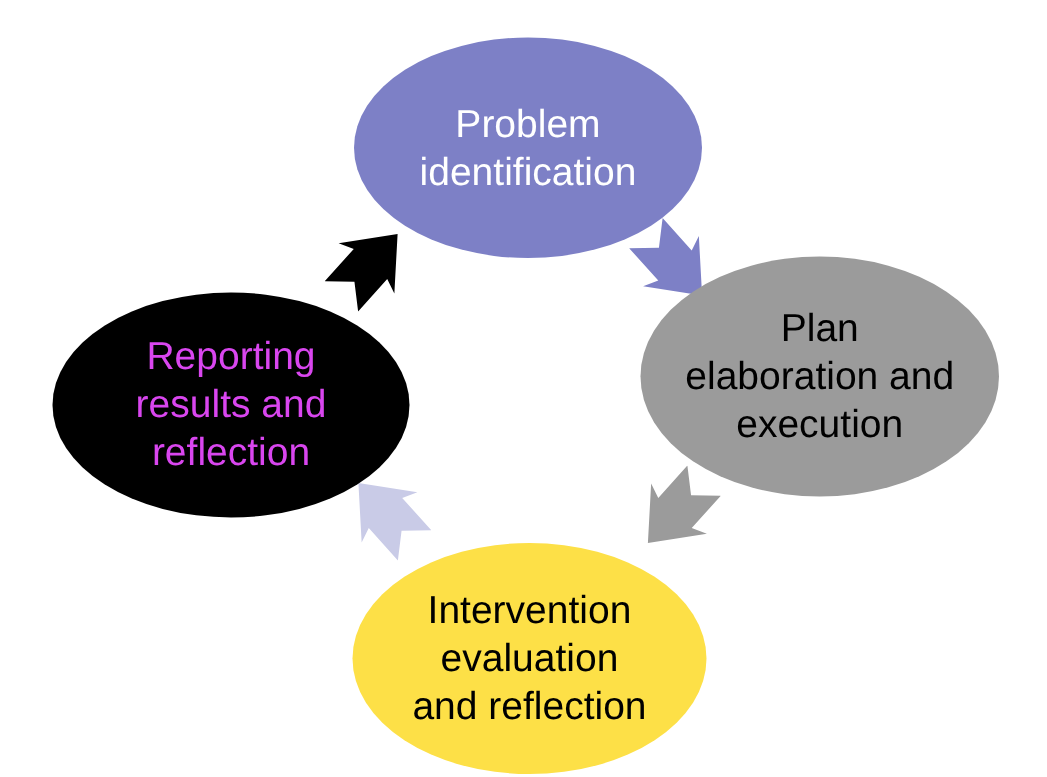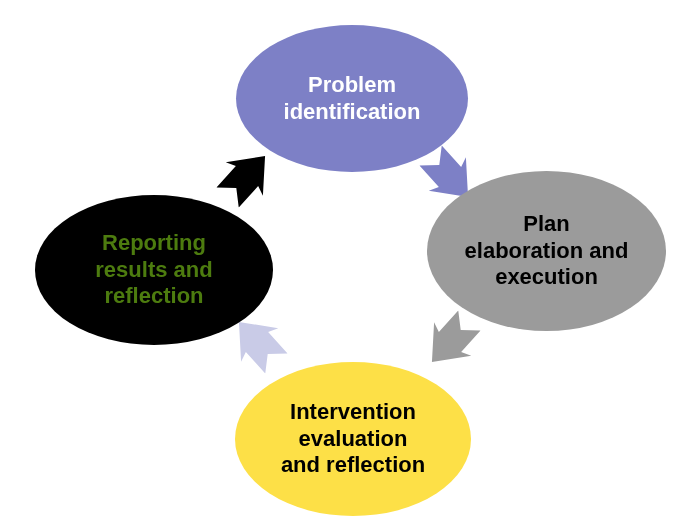--- a/index.html
+++ b/index.html
@@ -14,22 +14,22 @@
   }
   .node {
     position: absolute;
     border-radius: 50%;
     display: flex;
     align-items: center;
     justify-content: center;
     text-align: center;
   }
   .node-label {
-    font-size: 22px;
-    font-weight: 700;
+    font-size: 26px;
+    font-weight: 400;
     line-height: 1.22;
     white-space: pre-line;
   }
   .node-top    { left: 236px; top:  25px; width: 232px; height: 147px; }
   .node-right  { left: 427px; top: 171px; width: 239px; height: 160px; text-align: center; }
   .node-bottom { left: 235px; top: 362px; width: 236px; height: 154px; }
   .node-left   { left:  35px; top: 195px; width: 238px; height: 150px; }
 
   .arrow {
     position: absolute;
@@ -82,18 +82,18 @@
 execution</div>
   </div>
 
   <div class="node node-bottom" style="background: #fde047;">
     <div class="node-label" style="color: rgb(0, 0, 0);">Intervention
 evaluation
 and reflection</div>
   </div>
 
   <div class="node node-left" style="background: rgb(0, 0, 0);">
-    <div class="node-label" style="color: #4d7c0f;">Reporting
+    <div class="node-label" style="color: #d946ef;">Reporting
 results and
 reflection</div>
   </div>
 
 </div>
 
 </body></html>

